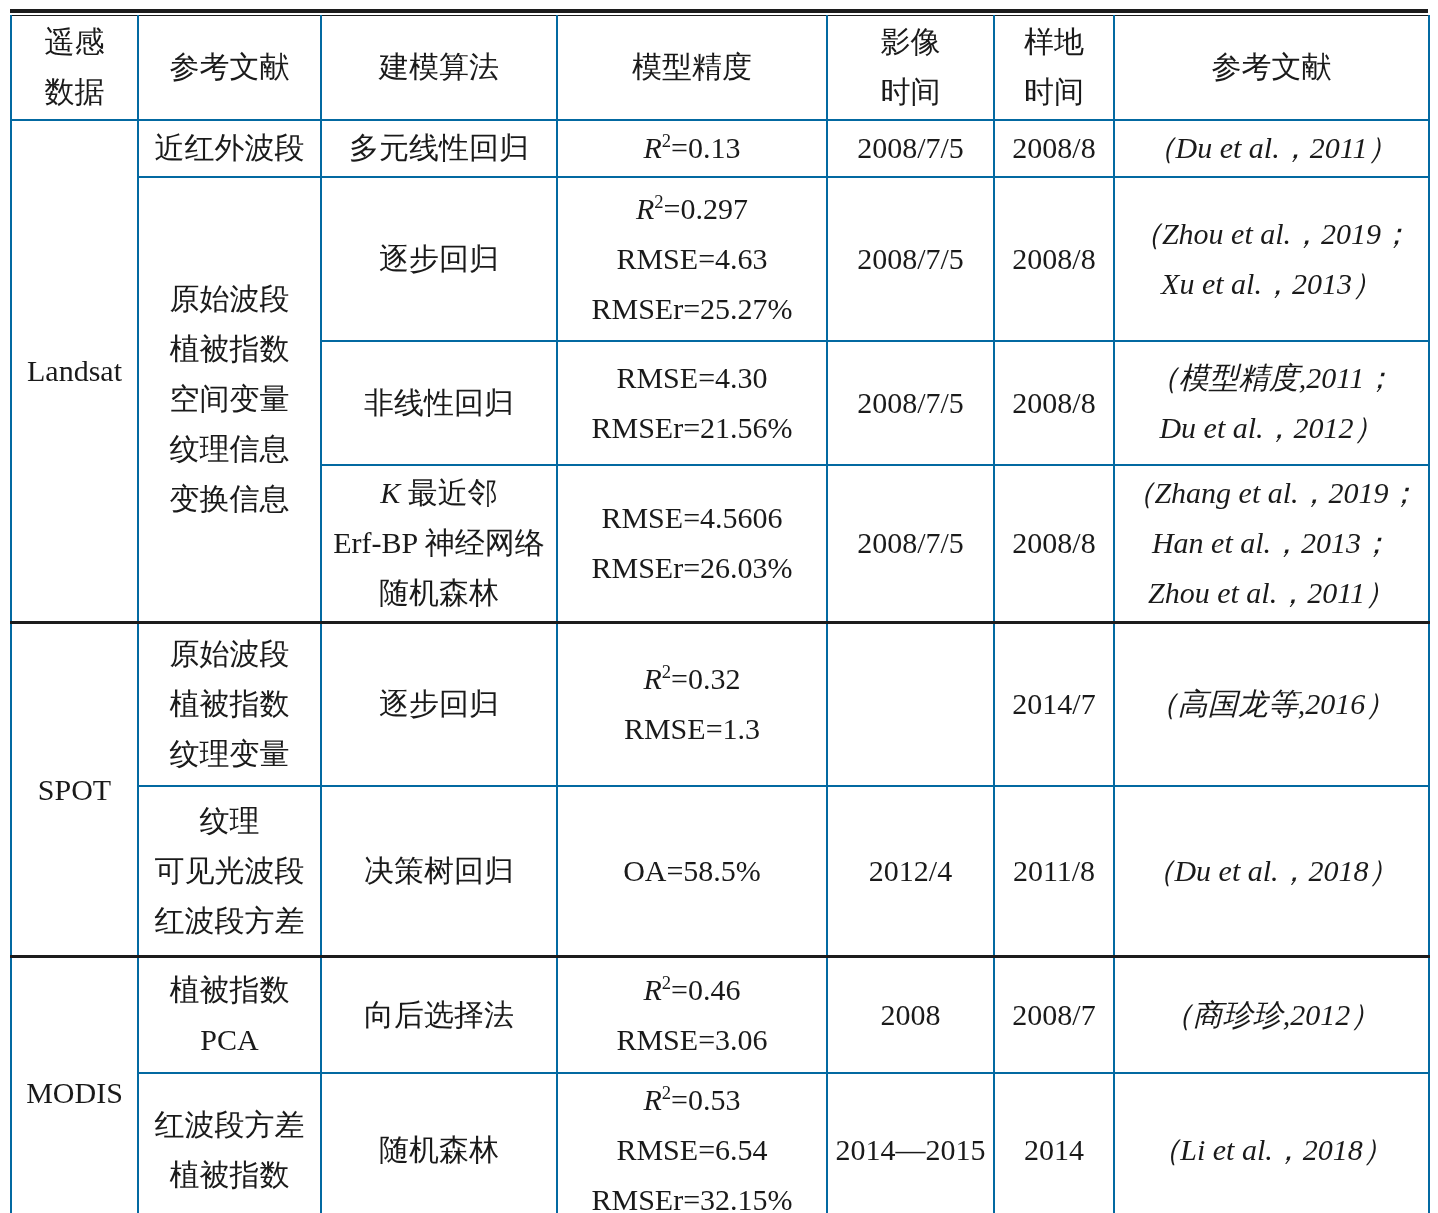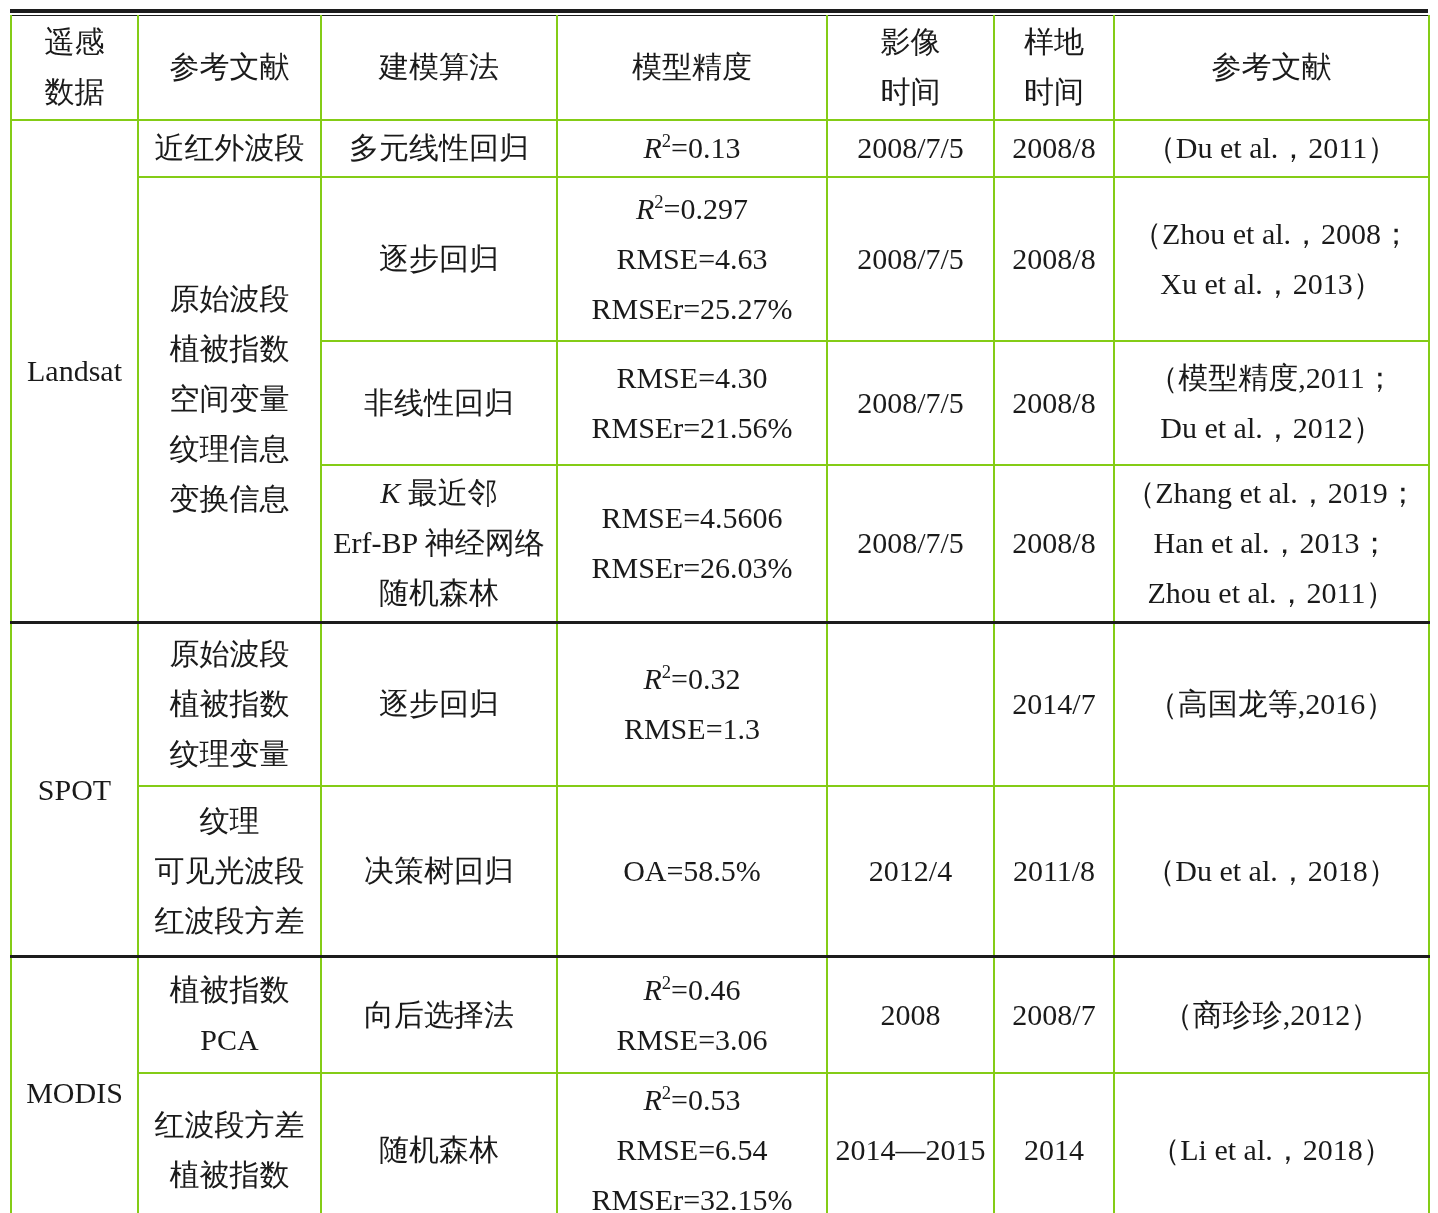--- a/index.html
+++ b/index.html
@@ -12,42 +12,42 @@
   }
   .page { width: 1438px; height: 1213px; padding: 9px 10px 0 10px; background: #fff; }
   .rule-thick { height: 4px; background: #1c1c1c; }
   .rule-gap { height: 2px; }
   table.rs-table {
     border-collapse: collapse;
     table-layout: fixed;
     width: 1418px;
   }
   th, td {
-    border: 2px solid #84cc16;
+    border: 2px solid #0369a1;
     text-align: center;
     vertical-align: middle;
     padding: 0 3px;
     font-weight: normal;
     font-size: 30px;
     overflow: hidden;
   }
   tr.header-row th { border-top: 1px solid #1c1c1c; }
   tr.section-start td { border-top: 3px solid #1c1c1c; }
   tr.last-row td { border-bottom: 5px solid #1c1c1c; }
   .line { line-height: 50px; white-space: nowrap; }
   .trh  { height: 104px; }
   .tr0 { height: 57px;  }
   .tr1 { height: 164px; }
   .tr2 { height: 124px; }
   .tr3 { height: 158px; }
   .tr4 { height: 163px; }
   .tr5 { height: 171px; }
   .tr6 { height: 116px; }
   .tr7 { height: 157px; }
-  td.ref-cell { padding: 0 6px; }
+  td.ref-cell { padding: 0 6px; font-style: italic; }
   sup { font-size: 0.62em; vertical-align: super; line-height: 0; }
   i { font-style: italic; }
 </style>
 </head>
 <body>
 
 <div class="page">
   <div class="rule-thick"></div>
   <div class="rule-gap"></div>
 
@@ -130,21 +130,21 @@
         <div class="line">RMSE=4.63</div>
         <div class="line">RMSEr=25.27%</div>
       </td>
       <td>
         <div class="line">2008/7/5</div>
       </td>
       <td>
         <div class="line">2008/8</div>
       </td>
       <td class="ref-cell">
-        <div class="line">（Zhou et al.，2008；</div>
+        <div class="line">（Zhou et al.，2019；</div>
         <div class="line">Xu et al.，2013）</div>
       </td>
     </tr>
 
     <tr class="tr2">
       <td>
         <div class="line">非线性回归</div>
       </td>
       <td>
         <div class="line">RMSE=4.30</div>

